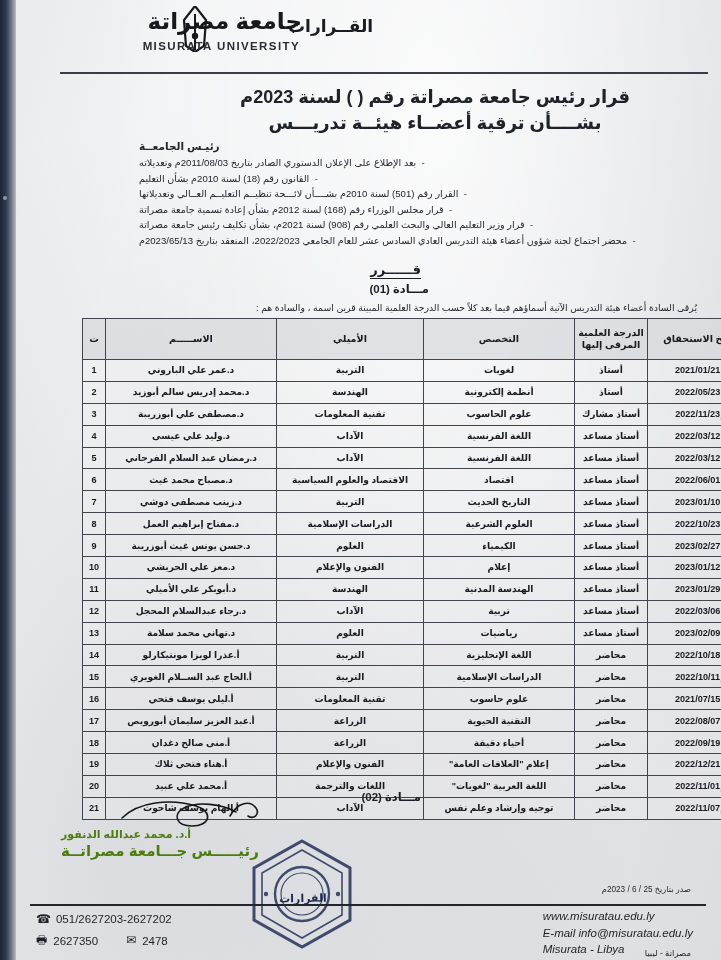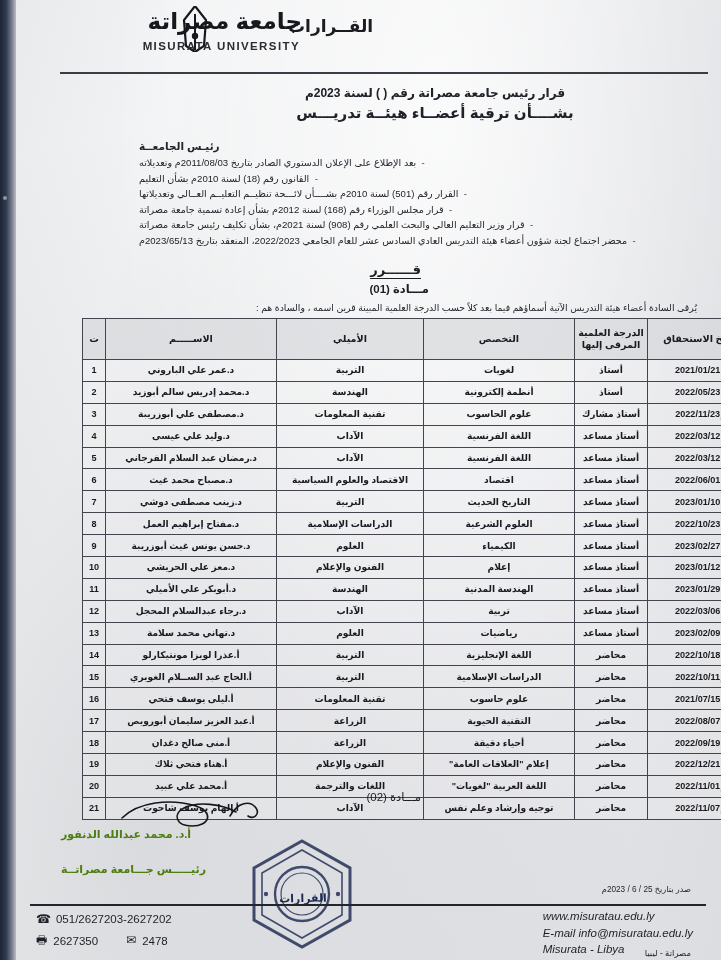--- a/index.html
+++ b/index.html
@@ -116,27 +116,27 @@
 
   
   .title-wrap {
     position: absolute;
     left: 200px; top: 86px;
     width: 470px;
     text-align: center;
     color: #20222a;
   }
   .title-line1 {
-    font-size: 12px;
+    font-size: 18px;
     font-weight: bold;
     letter-spacing: 0.2px;
     filter: blur(0.25px);
   }
   .title-line2 {
-    font-size: 15px;
+    font-size: 18px;
     font-weight: bold;
     margin-top: 4px;
     letter-spacing: 2.5px;
     filter: blur(0.25px);
   }
 
   
   .preamble {
     position: absolute;
     right: 22px; top: 140px;
@@ -227,21 +227,21 @@
   .c-spec { width: 150px; }
   .c-rank { width: 72px;  }
   .c-date { width: 106px; font-weight: bold; letter-spacing: 0.4px; }
   td.c-date { direction: ltr; }
 
   
   .madda2 {
     position: absolute;
     right: 300px; top: 790px;
     font-size: 11.5px;
-    font-weight: normal;
+    font-weight: bold;
     letter-spacing: 1px;
     color: #1d1f26;
     direction: ltr;
   }
   .article2-text {
     position: absolute;
     right: 30px; top: 808px;
     width: 520px;
     font-size: 9.4px;
     text-align: right;
@@ -254,23 +254,23 @@
     width: 260px;
     text-align: left;
     color: #4d7c0f;
   }
   .sig-name {
     font-size: 11px;
     font-weight: bold;
     letter-spacing: 0.3px;
   }
   .sig-role {
-    font-size: 11px;
-    font-weight: bold;
-    margin-top: 22px;
+    font-size: 15px;
+    font-weight: bold;
+    margin-top: 1px;
     letter-spacing: 2px;
   }
   .handwriting {
     position: absolute;
     left: 118px; top: 796px;
     width: 150px; height: 36px;
     pointer-events: none;
   }
   .stamp {
     position: absolute;

